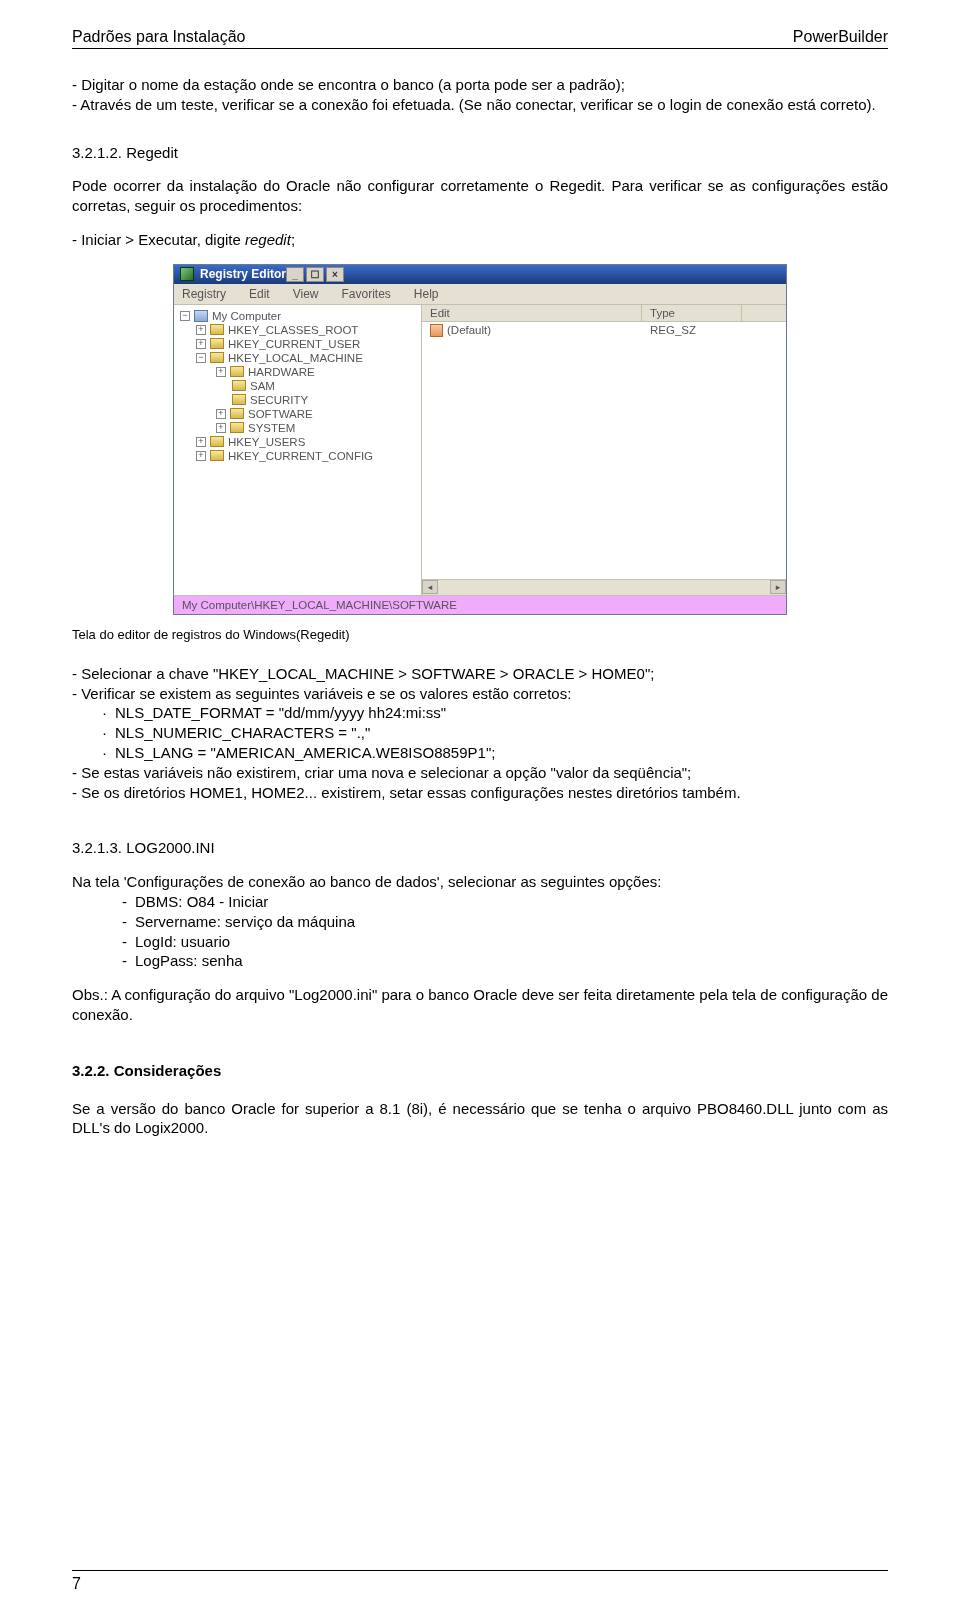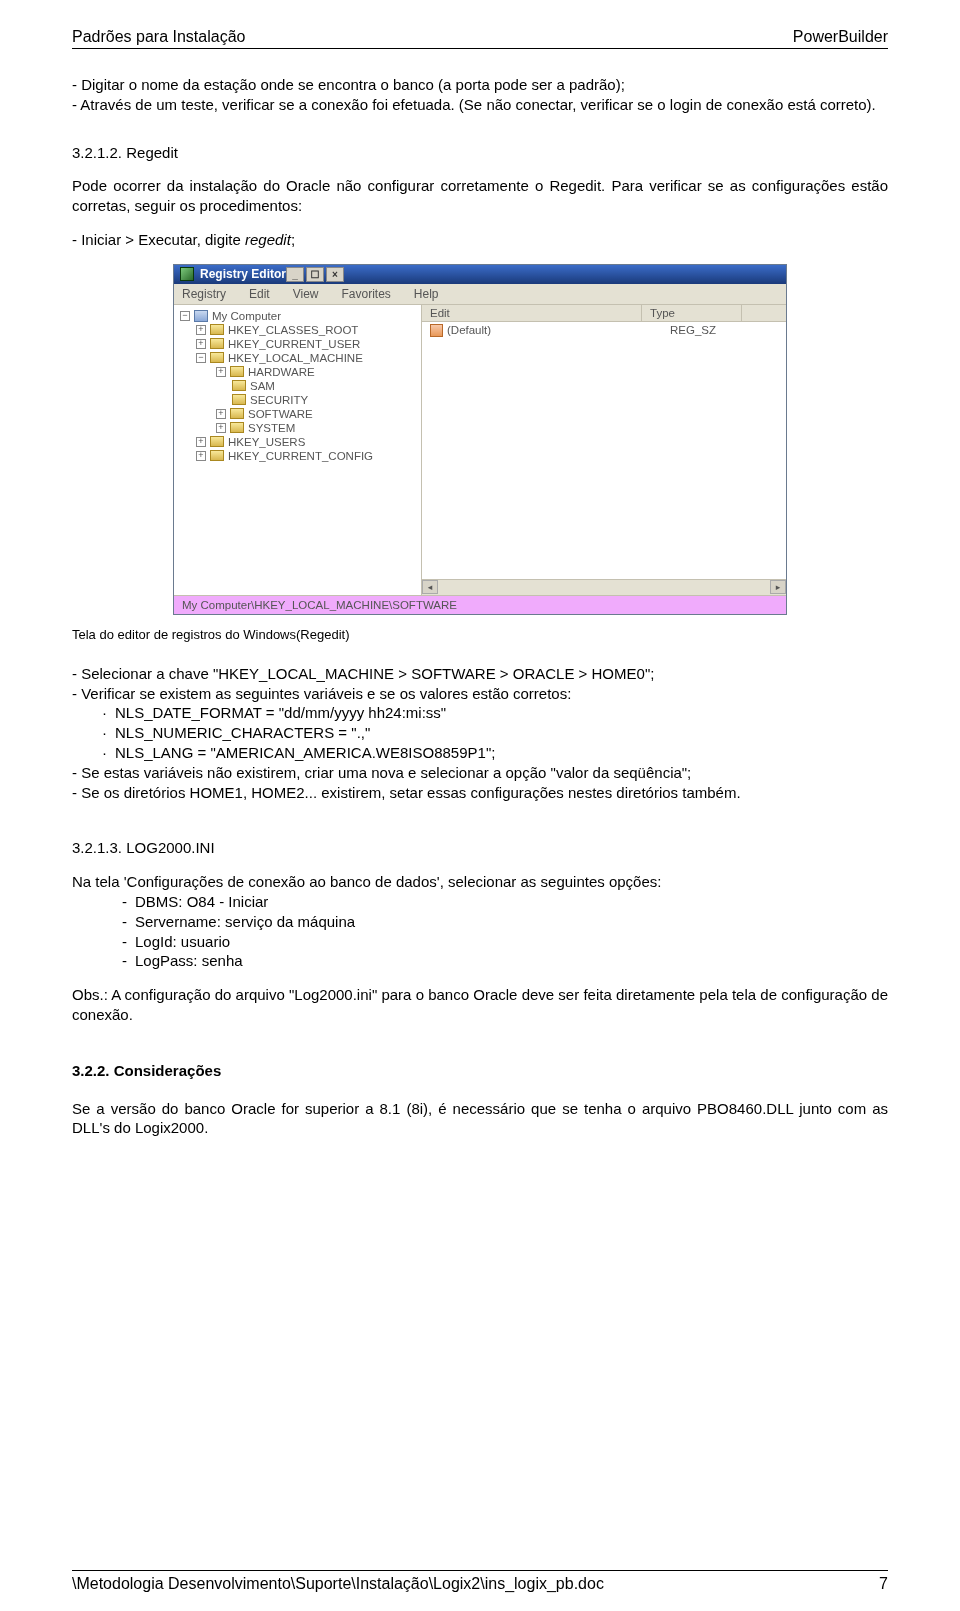--- a/index.html
+++ b/index.html
@@ -141,21 +141,20 @@
     padding: 2px 8px;
     border-right: 1px solid #c4c0b0;
   }
   .col-name { width: 220px; }
   .col-type { width: 100px; }
   .detail-row {
     display: flex;
     font-size: 11.5px;
     color: #555;
     padding: 2px 0;
-    gap: 20px;
   }
   .detail-row .c { padding: 0 8px; }
   .val-icon {
     width: 13px; height: 13px;
     background: linear-gradient(#f8c8a8,#e89858);
     border: 1px solid #b86828;
     display: inline-block;
     margin-right: 4px;
     vertical-align: middle;
   }
@@ -367,18 +366,17 @@
 
   <div class="para" style="margin-top:14px">Obs.: A configuração do arquivo "Log2000.ini" para o banco Oracle deve ser feita diretamente pela tela de configuração de conexão.</div>
 
   <div class="para bold section-gap-lg">3.2.2. Considerações</div>
 
   <div class="para" style="margin-top:18px">Se a versão do banco Oracle for superior a 8.1 (8i), é necessário que se tenha o arquivo PBO8460.DLL junto com as DLL's do Logix2000.</div>
 
   <div class="footer">
     <div class="footer-underline"></div>
     <div class="footer-row">
-      <span>\Metodologia Desenvolvimento\Suporte\Instalação\Logix2\ins_logix_pb.doc</span>
       <span>7</span>
     </div>
   </div>
 
 </div>
 
 </body></html>

